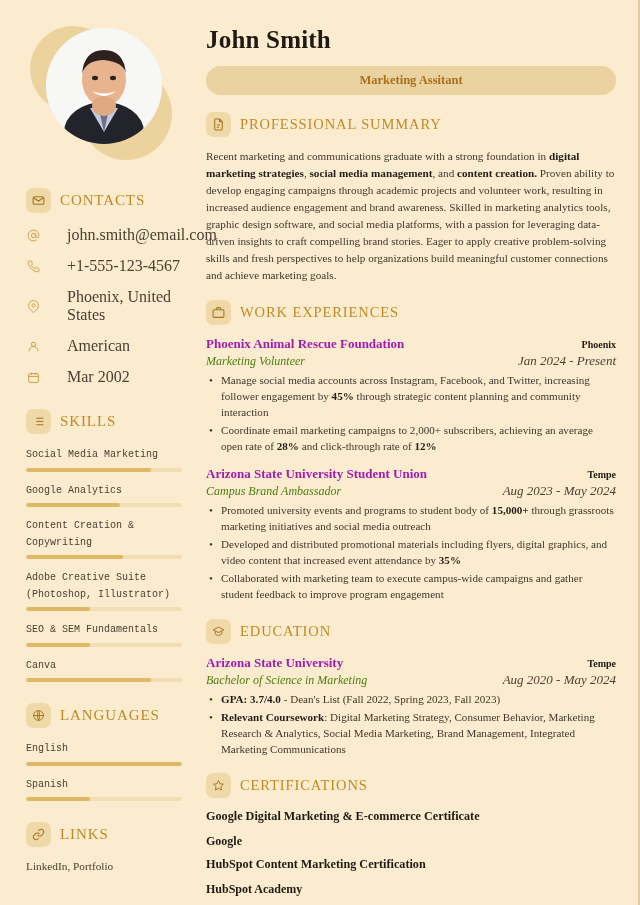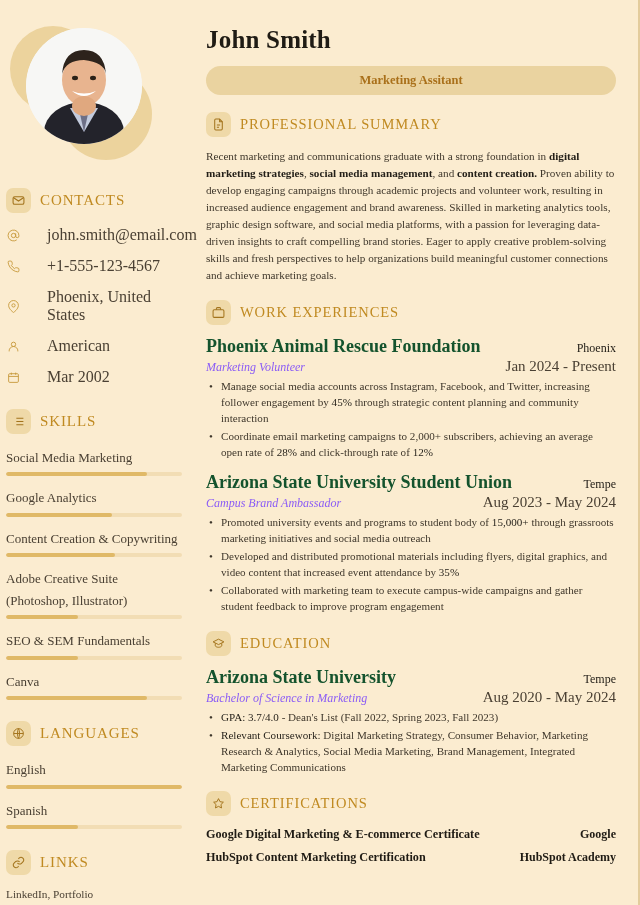--- a/index.html
+++ b/index.html
@@ -17,21 +17,21 @@
     box-sizing:border-box;
     position:relative;
     border-right:2px solid #e3cc9c;
   }
 
   
   .sidebar{
     width:200px;
     flex:0 0 200px;
     box-sizing:border-box;
-    padding:22px 18px 10px 6px;
+    padding:22px 18px 10px 26px;
   }
   .photo-wrap{
     position:relative;
     width:152px;height:140px;
     margin:0 0 26px 2px;
   }
   .blob{
     position:absolute;
     background:#ecd39d;
     border-radius:50%;
@@ -78,24 +78,25 @@
     color:#4a4033;
   }
   .c-ico{
     width:15px;flex:0 0 15px;
     display:flex;align-items:center;justify-content:center;
     color:#c79a3c;
   }
 
   .skill{margin-bottom:11px;}
   .skill-name{
-    font-size:13px;
+    font-size:10px;
     color:#4a4033;
     line-height:1.65;
     margin-bottom:4px;
+    font-family:Liberation Mono, monospace;
   }
   .bar{
     height:4px;
     border-radius:3px;
     background:#f2ddb4;
     overflow:hidden;
   }
   .bar-fill{
     height:100%;
     border-radius:3px;
@@ -141,36 +142,36 @@
     margin-bottom:15px;
   }
   .summary b{font-weight:700;color:#231f18;}
 
   .entry{margin-bottom:12px;}
   .entry-top{
     display:flex;justify-content:space-between;align-items:baseline;
     gap:10px;
   }
   .e-org{
-    font-size:18px;font-weight:700;color:#14532d;
+    font-size:13px;font-weight:700;color:#a21caf;
   }
   .e-loc{
-    font-size:12px;font-weight:400;color:#1f1b14;
+    font-size:10px;font-weight:700;color:#1f1b14;
     white-space:nowrap;
   }
   .entry-sub{
     display:flex;justify-content:space-between;align-items:baseline;
     gap:10px;
     margin-top:1px;
   }
   .e-title{
-    font-size:12px;font-style:italic;color:#8b5cf6;
+    font-size:12px;font-style:italic;color:#4d7c0f;
   }
   .e-date{
-    font-size:15px;color:#4a4033;
+    font-size:13px;font-style:italic;color:#4a4033;
     white-space:nowrap;
   }
   ul.bullets{
     margin:4px 0 0 0;
     padding:0 0 0 13px;
     list-style:none;
   }
   ul.bullets li{
     position:relative;
     font-size:11.1px;
@@ -178,26 +179,27 @@
     color:#3f372b;
     margin-bottom:2.5px;
     padding-left:2px;
   }
   ul.bullets li:before{
     content:"•";
     position:absolute;
     left:-10px;top:0;
     color:#3f372b;
   }
-  ul.bullets li b{font-weight:400;color:#231f18;}
+  ul.bullets li b{font-weight:700;color:#231f18;}
 
   .cert-row{
     display:flex;justify-content:space-between;align-items:baseline;
     gap:10px;
     margin-bottom:8px;
+    flex-direction:column;
   }
   .cert-name{font-size:12.2px;font-weight:700;color:#1f1b14;}
   .cert-issuer{font-size:12px;font-weight:700;color:#1f1b14;white-space:nowrap;}
 </style>
 </head>
 <body>
 
 <div class="page">
 
   <div class="sidebar">

